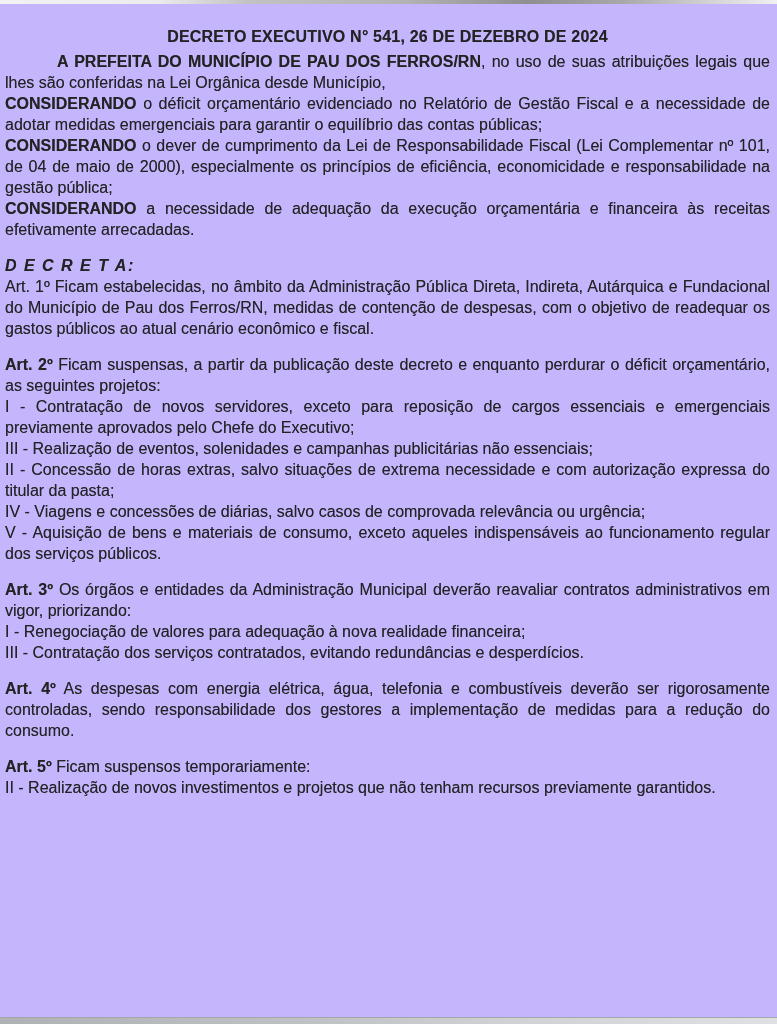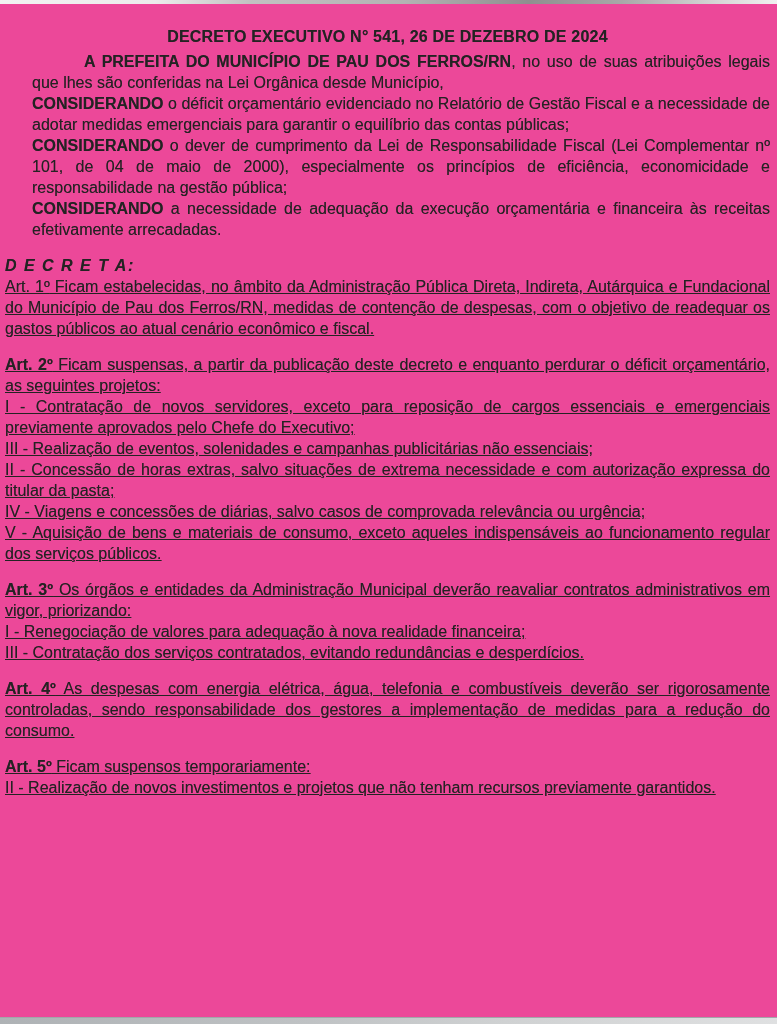--- a/index.html
+++ b/index.html
@@ -2,21 +2,21 @@
 <html lang="pt"><head>
 <meta charset="utf-8">
 <style>
   * { margin: 0; padding: 0; box-sizing: border-box; }
   html, body { background: #e9e9e9; }
   .page {
     position: relative;
     width: 777px;
     height: 1024px;
     margin: 0 auto;
-    background: #ec4899;
+    background: #c4b5fd;
     overflow: hidden;
     font-family: "Liberation Sans", "DejaVu Sans", sans-serif;
     color: #232323;
     text-shadow: 0 0 0.4px rgba(20,20,20,0.45);
   }
   .scan-edge-top {
     position: absolute; top: 0; left: 0; right: 0; height: 4px;
     background: linear-gradient(to right,
       #f2f2f2 0%, #ececec 20%, #c2c2c2 32%, #b3b3b3 52%,
       #8f8f8f 68%, #a8a8a8 80%, #d9d9d9 93%, #f0f0f0 100%);
@@ -41,33 +41,33 @@
     font-weight: bold;
     font-style: italic;
     line-height: 24.5px;
     text-align: justify;
   }
   .para {
     font-size: 16px;
     line-height: 21px;
     text-align: justify;
   }
-  .preamble { margin-top: 4px; margin-left: 27px; }
+  .preamble { margin-top: 4px; }
   .opening { text-indent: 52px; }
   .bold { font-weight: bold; }
   .decreta {
     margin-top: 15px;
     font-size: 16px;
     line-height: 21px;
     font-weight: bold;
     letter-spacing: 1.5px;
     text-align: left;
     font-style: italic;
   }
-  .article { margin-top: 0; text-decoration: underline; }
+  .article { margin-top: 0; }
   .article + .article { margin-top: 15px; }
 </style>
 </head>
 <body>
 
 <div class="page">
   <div class="scan-edge-top"></div>
 
   <div class="content">
 

